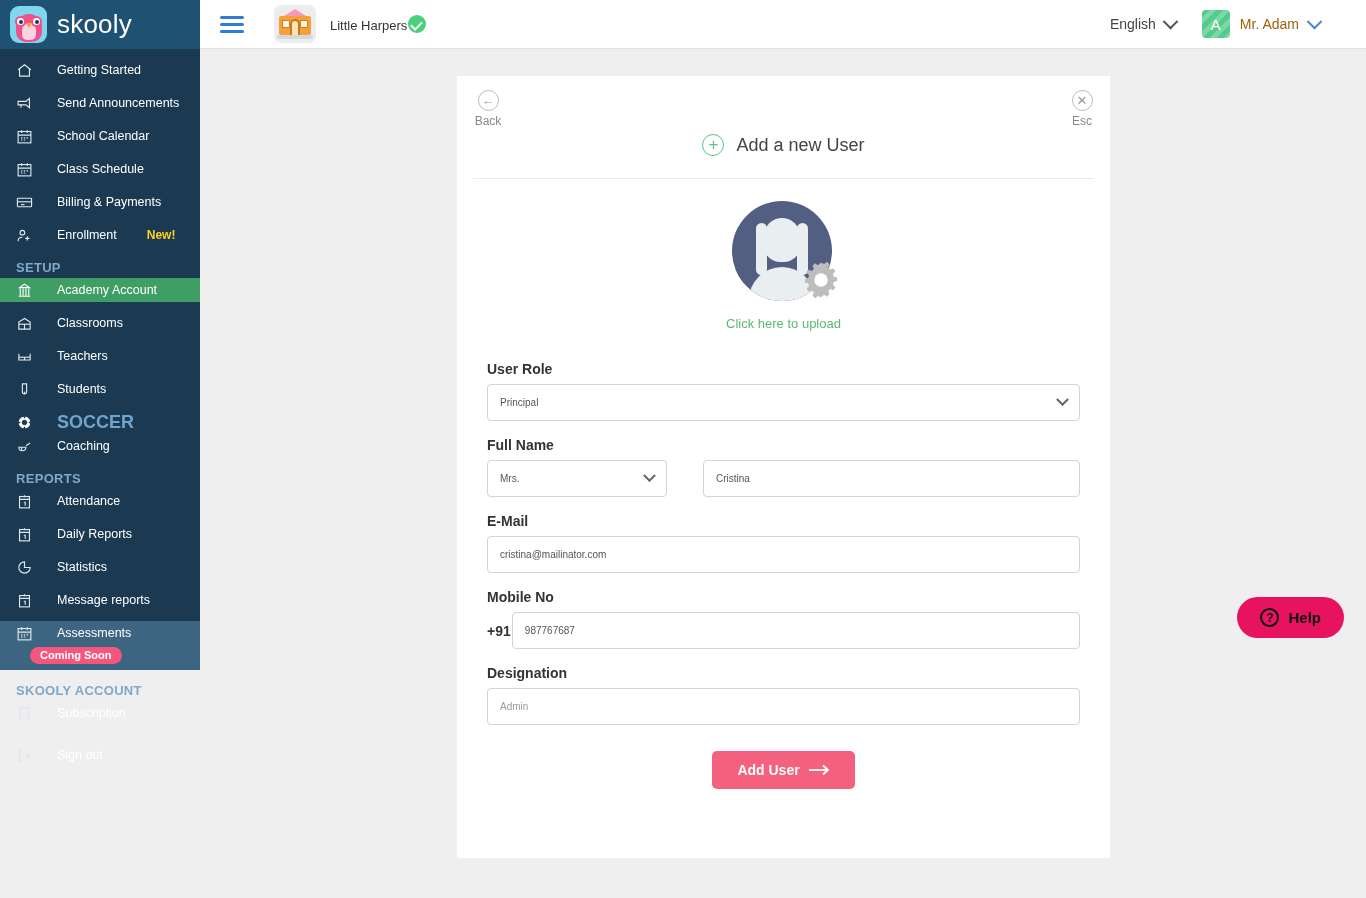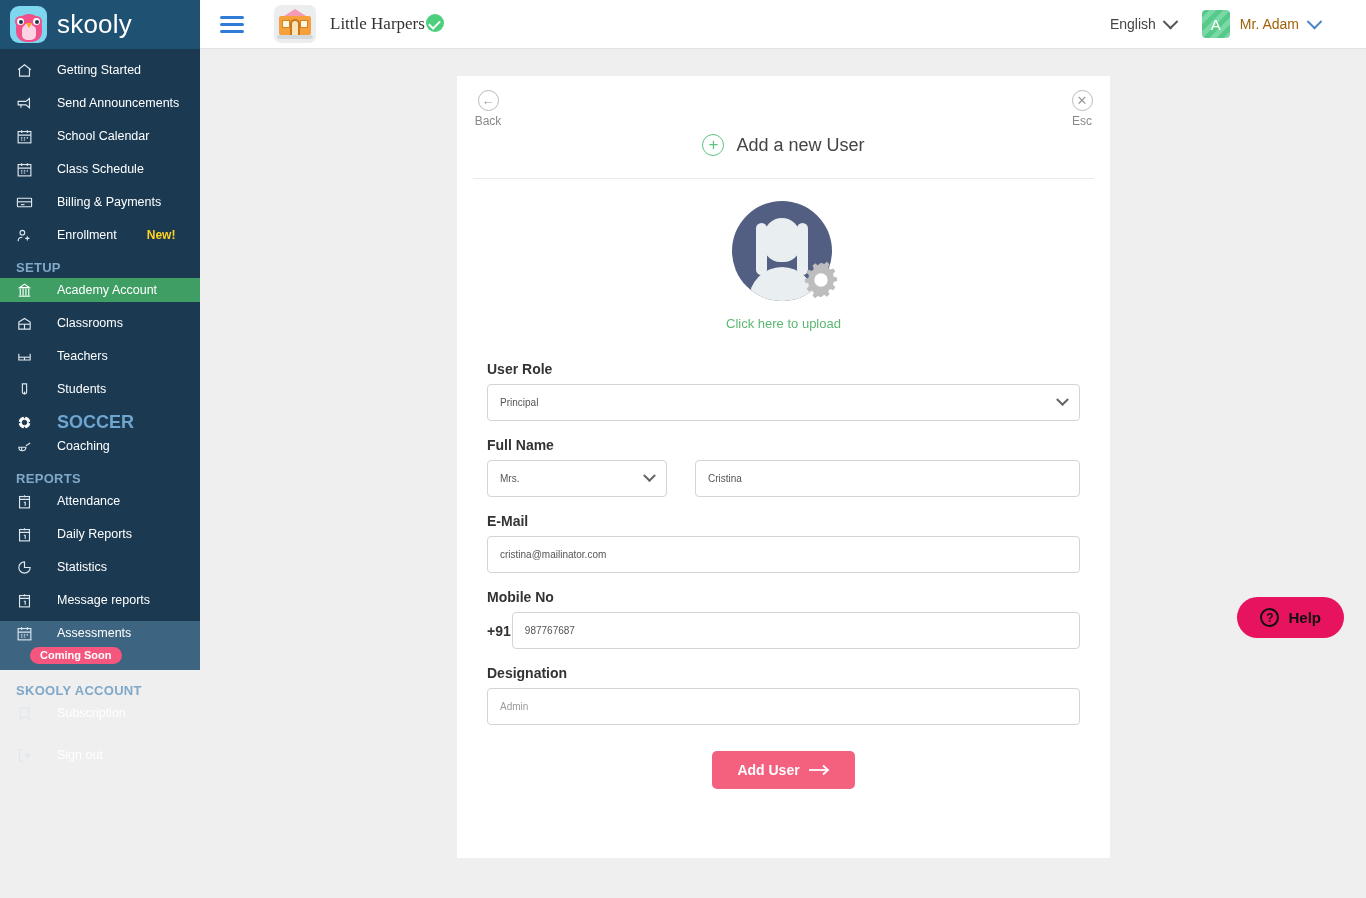--- a/index.html
+++ b/index.html
@@ -108,21 +108,21 @@
   }
   .sch-win {
     position: absolute; top: 15px; width: 8px; height: 8px;
     background: #fff6e0; border: 1px solid #d0831f;
   }
   .sch-win.l { left: 8px; } .sch-win.r { right: 8px; }
   .sch-ground {
     position: absolute; left: 3px; bottom: 4px; width: 36px; height: 4px;
     background: #d3d8dd; border-radius: 2px;
   }
-  .school-name { margin-left: 14px; font-size: 17px; color: #333; font-family: Liberation Serif, serif; }
+  .school-name { margin-left: 14px; font-size: 13px; color: #333; }
   .verified {
     display: inline-block; width: 18px; height: 18px; border-radius: 50%;
     background: #4cd07d; position: relative; vertical-align: -3px; margin-left: 1px;
   }
   .verified::after {
     content: ""; position: absolute; left: 5px; top: 4px;
     width: 5px; height: 9px; border: solid #fff;
     border-width: 0 2px 2px 0; transform: rotate(45deg);
   }
   .header-right {
@@ -197,21 +197,21 @@
   .f-label { font-size: 14px; color: #333; font-weight: bold; margin: 16px 0 7px; }
   .ctl {
     height: 37px; border: 1px solid #d4d4d4; border-radius: 4px;
     background: #fff; font-size: 10px; color: #555;
     display: flex; align-items: center; padding: 0 12px; width: 100%;
   }
   .ctl.placeholder { color: #9b9b9b; }
   .select-ctl { justify-content: space-between; cursor: pointer; }
   .sel-chev { width: 9px; height: 9px; border: solid #666; border-width: 0 2px 2px 0;
               transform: rotate(45deg) translate(-2px,-2px); }
-  .row { display: flex; gap: 28px; align-items: center; }
+  .row { display: flex; gap: 36px; align-items: center; }
   .w-salutation { width: 180px; }
   .w-name { flex: 1; }
   .phone-row { display: flex; align-items: center; }
   .cc { font-size: 14px; font-weight: bold; color: #333; width: 26px; }
   .submit-wrap { text-align: center; padding: 26px 0 0; }
   .btn-primary {
     background: #f4617f; color: #fff; border: none; border-radius: 5px;
     font-size: 14px; font-weight: bold; padding: 11px 25px;
     cursor: pointer; display: inline-flex; align-items: center; gap: 9px;
     font-family: "Liberation Sans", sans-serif;

